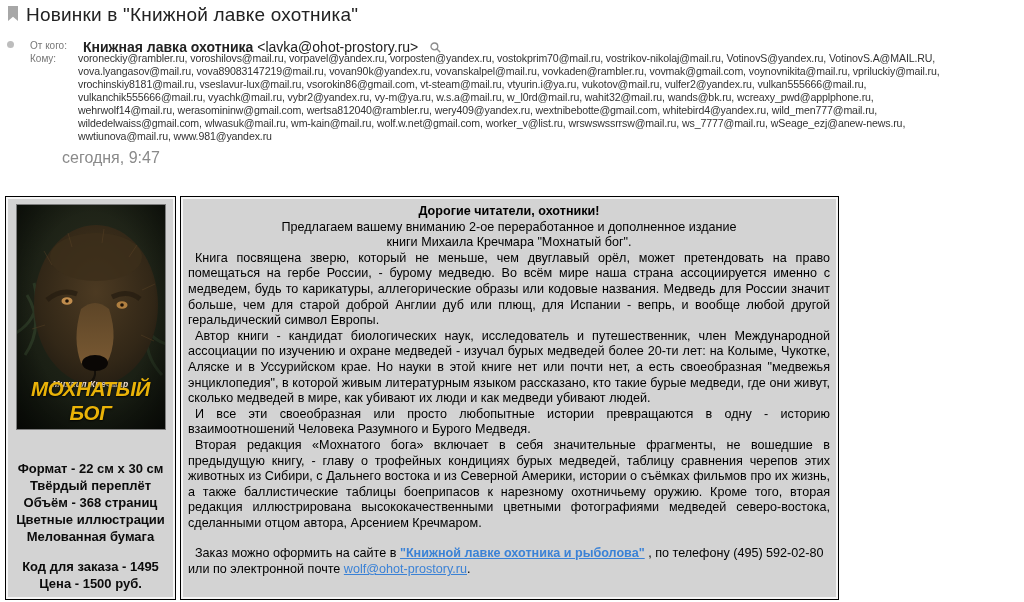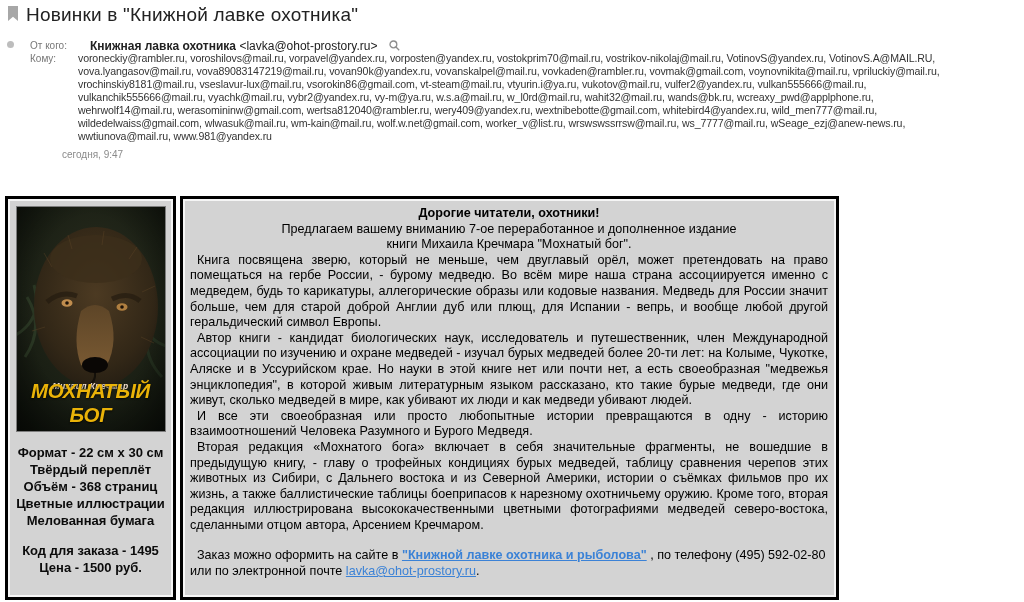--- a/index.html
+++ b/index.html
@@ -8,50 +8,50 @@
     position:relative; width:1024px; height:602px; overflow:hidden;
     background:#fff; font-family:"Liberation Sans", sans-serif; color:#1f1f1f;
   }
   
   .bookmark-icon { position:absolute; left:7px; top:6px; width:12px; height:16px; }
   .subject { position:absolute; left:26px; top:4px; font-size:19px; font-weight:400; color:#222; letter-spacing:0.2px; }
   .unread-dot { position:absolute; left:7px; top:41px; width:7px; height:7px; border-radius:50%; background:#bdbdbd; }
   .meta-label { position:absolute; left:30px; font-size:10px; color:#777; }
   .from-label { top:40px; }
   .to-label { top:53px;text-align:center; }
-  .from-value { position:absolute; left:90px; top:39px; font-size:12px; color:#222; }
+  .from-value { position:absolute; left:83px; top:39px; font-size:14px; color:#222; }
   .from-value b { font-weight:bold; }
   .search-icon { display:inline-block; width:11px; height:11px; vertical-align:-1px; margin-left:8px; }
   .recipients { position:absolute; left:78px; top:52px; width:944px; font-size:10.6px; letter-spacing:-0.12px; line-height:12.95px; color:#333; }
   .recipients div { white-space:nowrap; }
-  .date { position:absolute; left:62px; top:149px; font-size:10px; color:#8a8a8a; }
+  .date { position:absolute; left:62px; top:149px; font-size:16px; color:#8a8a8a; }
   
   .panel {
     position:absolute; top:196px; background:#d3d3d3;
-    border:3px solid #000000; box-shadow: inset 0 0 0 2px #f5f5f5;
+    border:1px solid #000000; box-shadow: inset 0 0 0 2px #f5f5f5;
   }
   .left-panel  { left:5px;   width:171px; height:404px; }
   .right-panel { left:180px; width:659px; height:404px; padding:7px 8px 0 7px; }
   
   .cover {
     position:relative; width:150px; height:226px; margin:7px auto 0;
     border:1px solid #7d7d7d; overflow:hidden; background:#10140e;font-style:italic;
   }
   .cover svg { position:absolute; left:0; top:0; }
   .cover-author {
     position:absolute; bottom:40px; width:100%; text-align:center;
     font-size:8.5px; font-weight:bold; color:#efdccb; letter-spacing:0.4px;
   }
   .cover-title {
     position:absolute; bottom:4px; width:100%; text-align:center;
     font-size:20.5px; font-weight:bold; color:#eab308; letter-spacing:-0.3px;
     text-shadow:0 1px 2px rgba(0,0,0,.8);
   }
   
-  .details { margin-top:12px; text-align:center; font-weight:bold; font-size:13px; line-height:17px; color:#0b0b0b; }
+  .details { margin-top:30px; text-align:center; font-weight:bold; font-size:13px; line-height:17px; color:#0b0b0b; }
   .details .spacer { height:13px; }
   
   .right-panel { font-size:12.6px; line-height:15.6px; color:#000; }
   .t-center { text-align:center; }
   .t-bold { font-weight:bold; }
   .right-panel p { margin:0; text-align:justify; text-indent:7px; }
   .order-p { margin-top:15px !important; text-align:left !important; }
   .site-link { color:#3b82d6; font-weight:bold; text-decoration:underline; cursor:pointer; }
   .email-link { color:#3b82d6; text-decoration:underline; cursor:pointer; }
 </style>
@@ -144,22 +144,22 @@
       <div>Цветные иллюстрации</div>
       <div>Мелованная бумага</div>
       <div class="spacer"></div>
       <div>Код для заказа - 1495</div>
       <div>Цена - 1500 руб.</div>
     </div>
   </div>
 
   <div class="panel right-panel">
     <div class="t-center t-bold">Дорогие читатели, охотники!</div>
-    <div class="t-center">Предлагаем вашему вниманию 7-ое переработанное и дополненное издание</div>
+    <div class="t-center">Предлагаем вашему вниманию 2-ое переработанное и дополненное издание</div>
     <div class="t-center">книги Михаила Кречмара "Мохнатый бог".</div>
     <p>Книга посвящена зверю, который не меньше, чем двуглавый орёл, может претендовать на право помещаться на гербе России, - бурому медведю. Во всём мире наша страна ассоциируется именно с медведем, будь то карикатуры, аллегорические образы или кодовые названия. Медведь для России значит больше, чем для старой доброй Англии дуб или плющ, для Испании - вепрь, и вообще любой другой геральдический символ Европы.</p>
     <p>Автор книги - кандидат биологических наук, исследователь и путешественник, член Международной ассоциации по изучению и охране медведей - изучал бурых медведей более 20-ти лет: на Колыме, Чукотке, Аляске и в Уссурийском крае. Но науки в этой книге нет или почти нет, а есть своеобразная "медвежья энциклопедия", в которой живым литературным языком рассказано, кто такие бурые медведи, где они живут, сколько медведей в мире, как убивают их люди и как медведи убивают людей.</p>
     <p>И все эти своеобразная или просто любопытные истории превращаются в одну - историю взаимоотношений Человека Разумного и Бурого Медведя.</p>
     <p>Вторая редакция «Мохнатого бога» включает в себя значительные фрагменты, не вошедшие в предыдущую книгу, - главу о трофейных кондициях бурых медведей, таблицу сравнения черепов этих животных из Сибири, с Дальнего востока и из Северной Америки, истории о съёмках фильмов про их жизнь, а также баллистические таблицы боеприпасов к нарезному охотничьему оружию. Кроме того, вторая редакция иллюстрирована высококачественными цветными фотографиями медведей северо-востока, сделанными отцом автора, Арсением Кречмаром.</p>
-    <p class="order-p"><span>Заказ можно оформить на сайте в </span><a class="site-link">"Книжной лавке охотника и рыболова"</a><span> , по телефону (495) 592-02-80 или по электронной почте </span><a class="email-link">lavka@ohot-prostory.ru</a><span>.</span></p>
+    <p class="order-p"><span>Заказ можно оформить на сайте в </span><a class="site-link">"Книжной лавке охотника и рыболова"</a><span> , по телефону (495) 592-02-80 или по электронной почте </span><a class="email-link">wolf@ohot-prostory.ru</a><span>.</span></p>
   </div>
 
 </div>
 
 </body></html>

